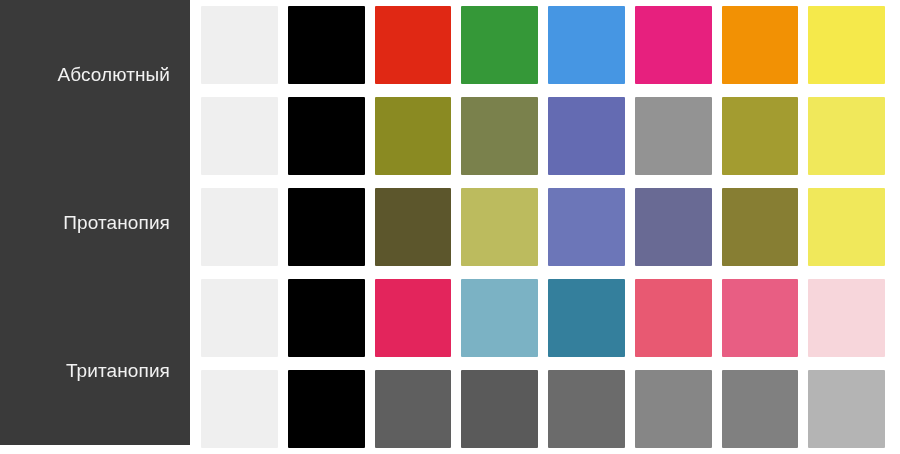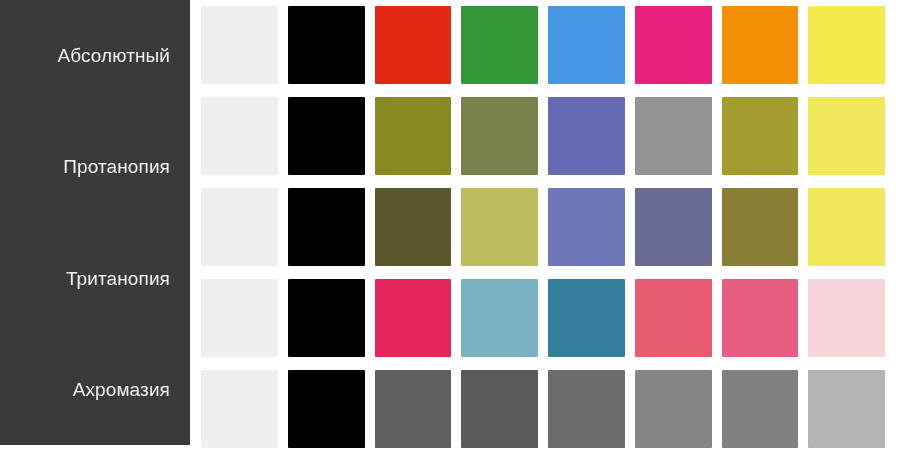--- a/index.html
+++ b/index.html
@@ -81,23 +81,20 @@
   <div id="row-label-sidebar" style="background: rgb(58, 58, 58);">
     <div class="row-label-cell">
       <span class="row-label-text" style="color: rgb(242, 242, 242);">Абсолютный</span>
     </div>
     <div class="row-label-cell">
       <span class="row-label-text" style="color: rgb(242, 242, 242);">Протанопия</span>
     </div>
     <div class="row-label-cell">
       <span class="row-label-text" style="color: rgb(242, 242, 242);">Тританопия</span>
     </div>
-    <div class="row-label-cell">
-      <span class="row-label-text" style="color: rgb(242, 242, 242);">Ахромазия</span>
-    </div>
   </div>
 
   <div id="swatch-grid">
 
     <div class="swatch-row">
       <div class="swatch-cell" style="background-color: rgb(239, 239, 239);"></div>
       <div class="swatch-cell" style="background-color: rgb(0, 0, 0);"></div>
       <div class="swatch-cell" style="background-color: rgb(224, 40, 20);"></div>
       <div class="swatch-cell" style="background-color: rgb(53, 152, 56);"></div>
       <div class="swatch-cell" style="background-color: rgb(70, 150, 227);"></div>

